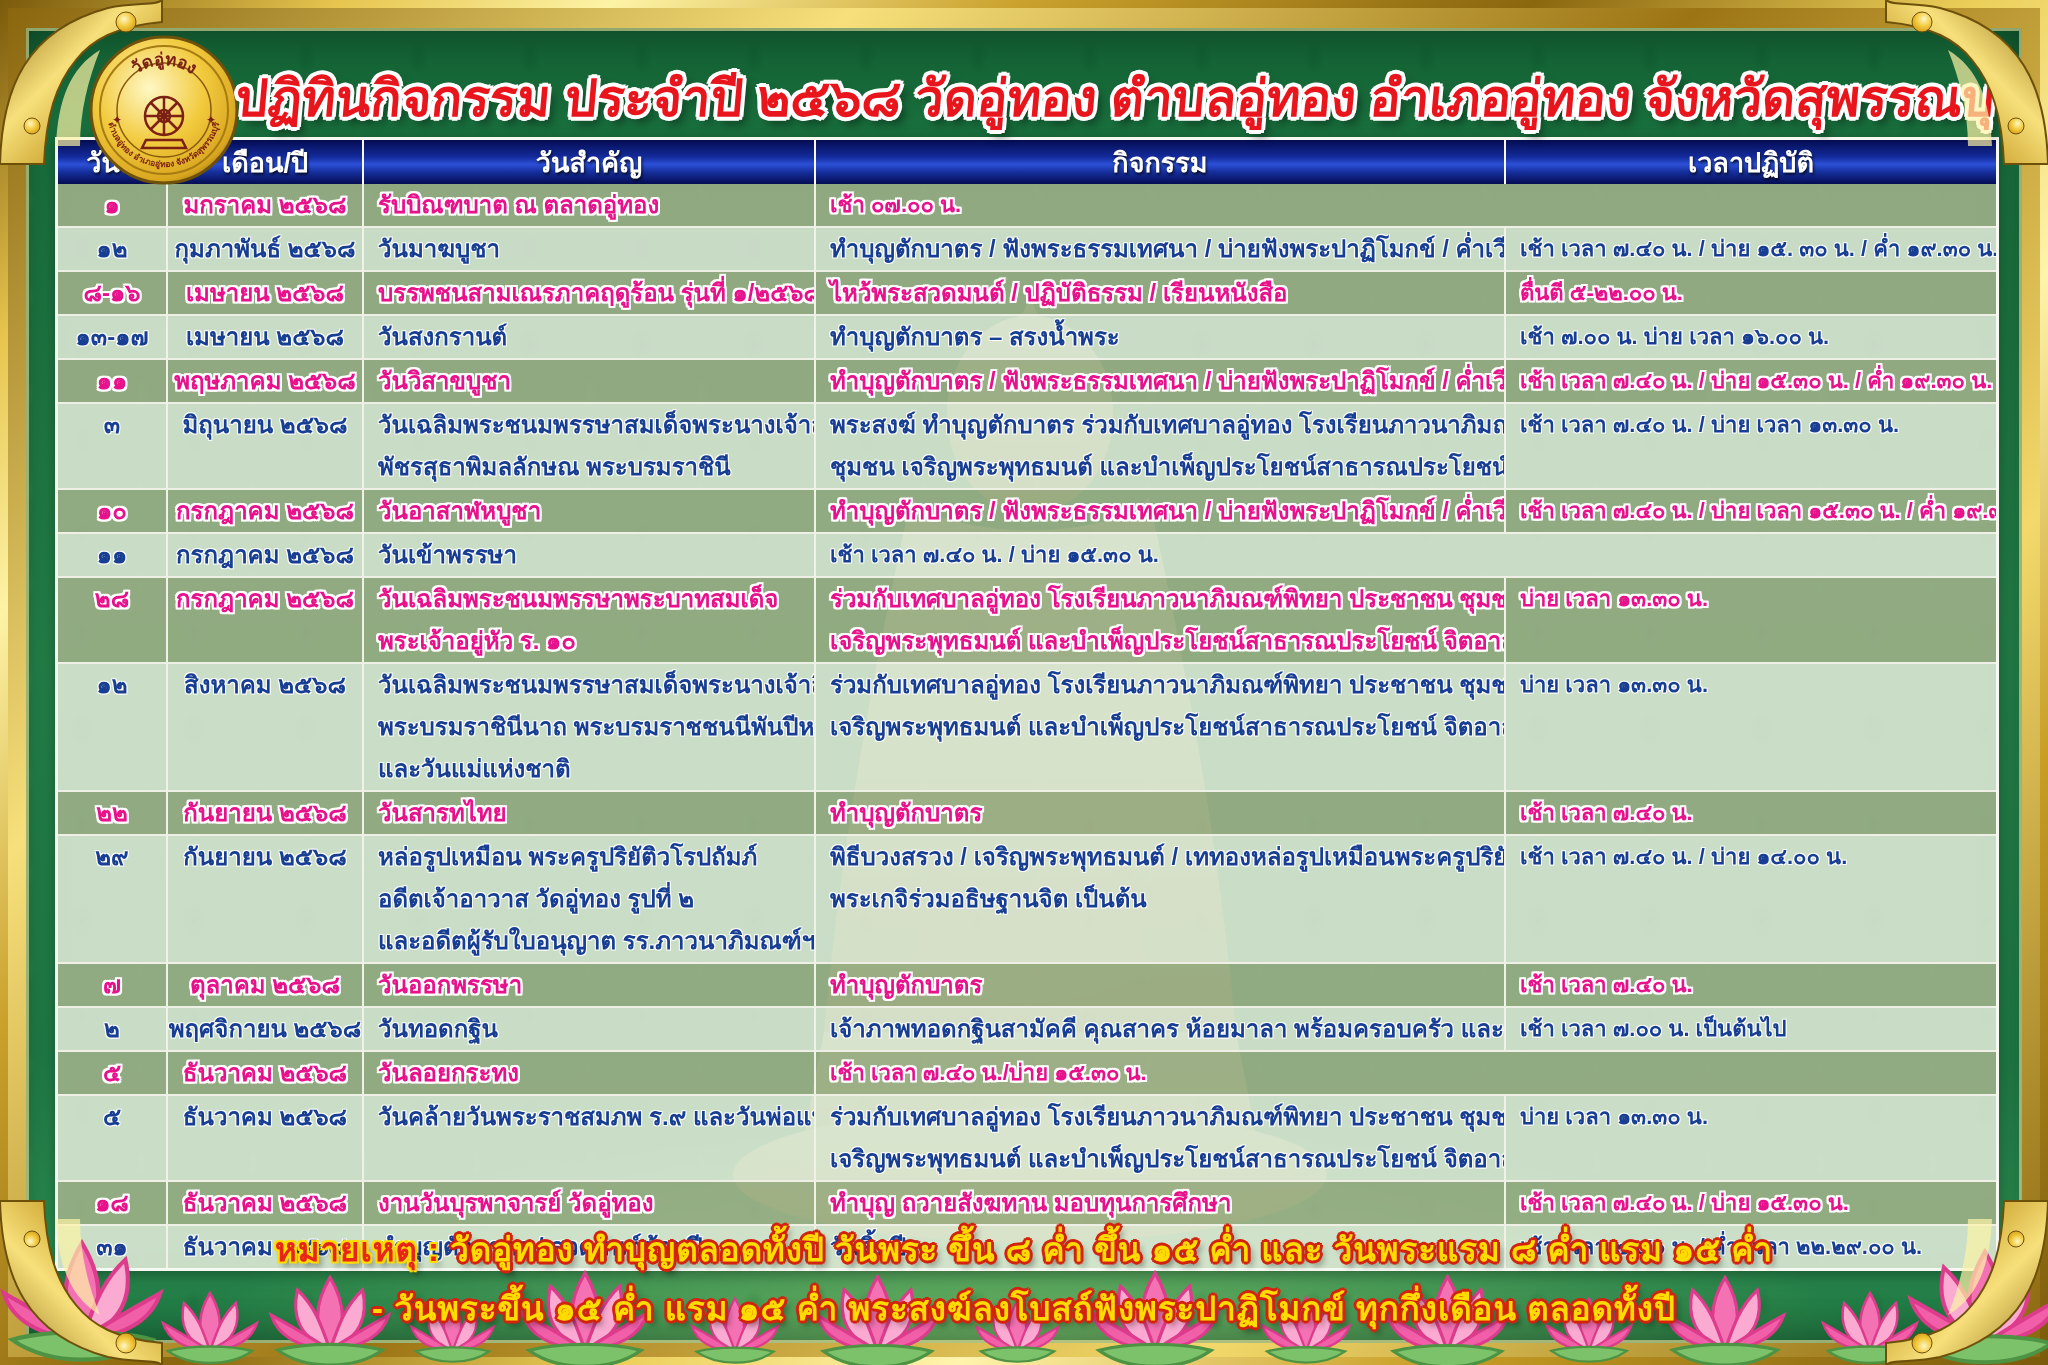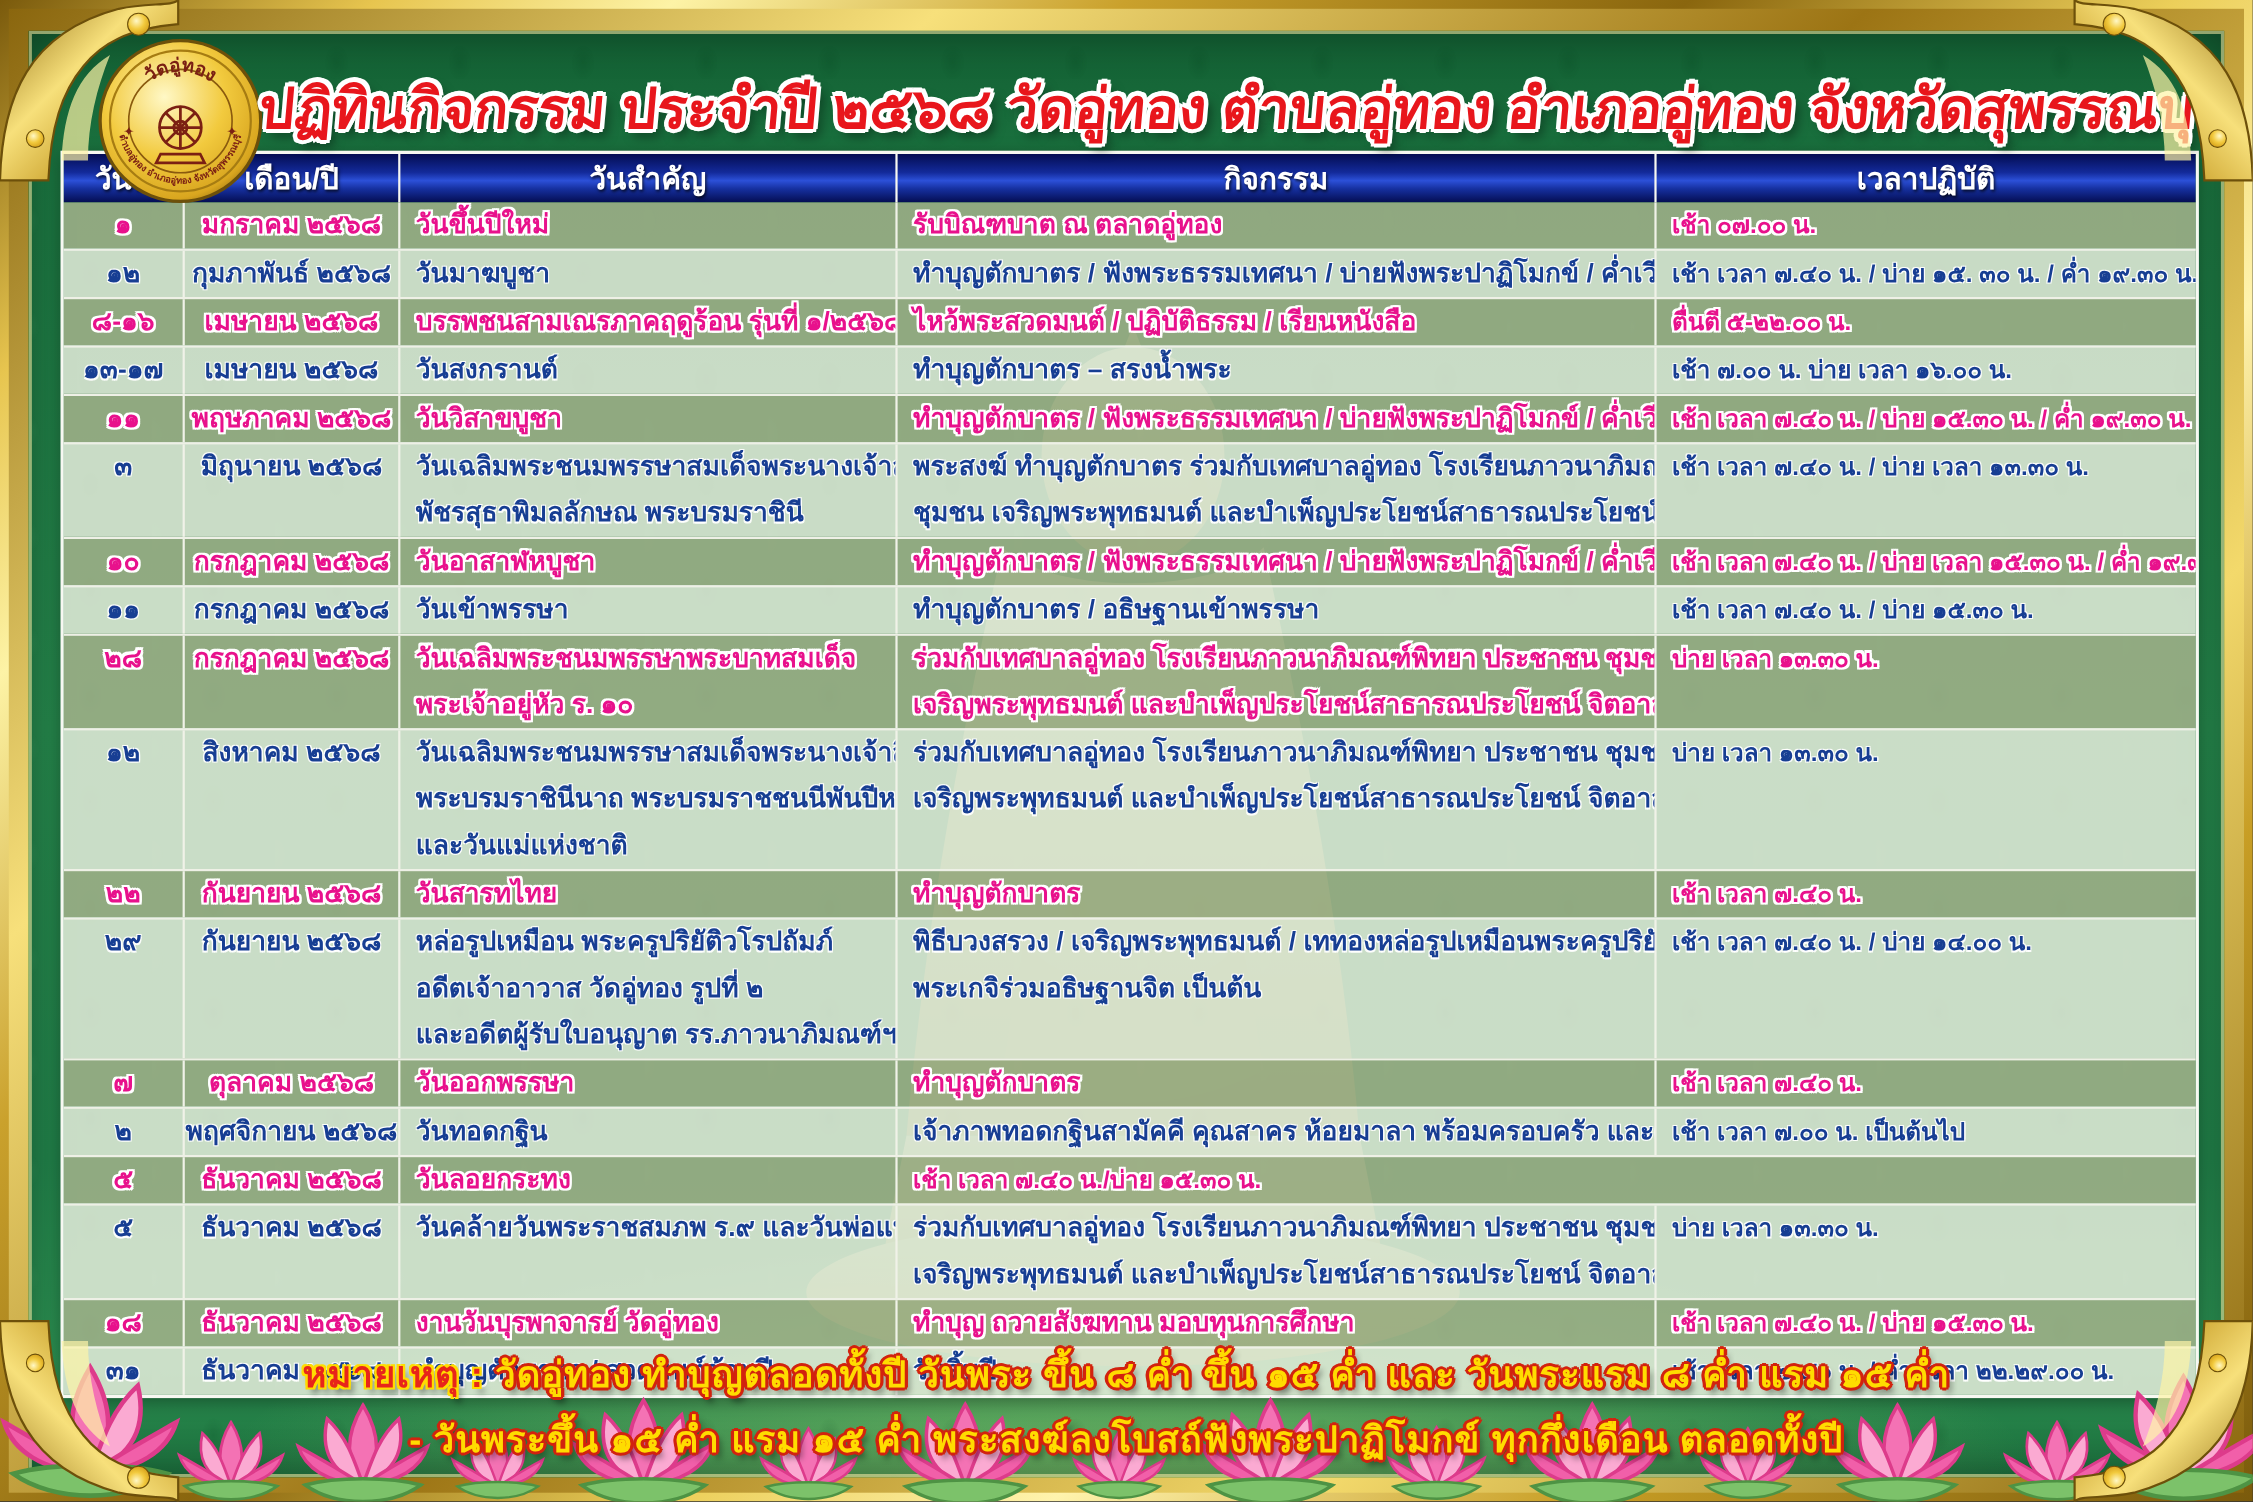--- a/index.html
+++ b/index.html
@@ -184,23 +184,20 @@
       <div class="th">เวลาปฏิบัติ</div>
     </div>
     <div class="tbody">
         <div class="trow hl" style="border-top: none;">
           <div class="cell c-date ctr">
             <div class="line">๑</div>
           </div>
           <div class="cell c-month ctr">
             <div class="line">มกราคม ๒๕๖๘</div>
           </div>
-          <div class="cell c-occ">
-            <div class="line">วันขึ้นปีใหม่</div>
-          </div>
           <div class="cell c-act">
             <div class="line">รับบิณฑบาต ณ ตลาดอู่ทอง</div>
           </div>
           <div class="cell c-time">
             <div class="line">เช้า ๐๗.๐๐ น.</div>
           </div>
         </div>
         <div class="trow">
           <div class="cell c-date ctr">
             <div class="line">๑๒</div>
@@ -307,23 +304,20 @@
         </div>
         <div class="trow">
           <div class="cell c-date ctr">
             <div class="line">๑๑</div>
           </div>
           <div class="cell c-month ctr">
             <div class="line">กรกฎาคม ๒๕๖๘</div>
           </div>
           <div class="cell c-occ">
             <div class="line">วันเข้าพรรษา</div>
-          </div>
-          <div class="cell c-act">
-            <div class="line">ทำบุญตักบาตร / อธิษฐานเข้าพรรษา</div>
           </div>
           <div class="cell c-time">
             <div class="line">เช้า เวลา ๗.๔๐ น. / บ่าย ๑๕.๓๐ น.</div>
           </div>
         </div>
         <div class="trow hl">
           <div class="cell c-date ctr">
             <div class="line">๒๘</div>
           </div>
           <div class="cell c-month ctr">

